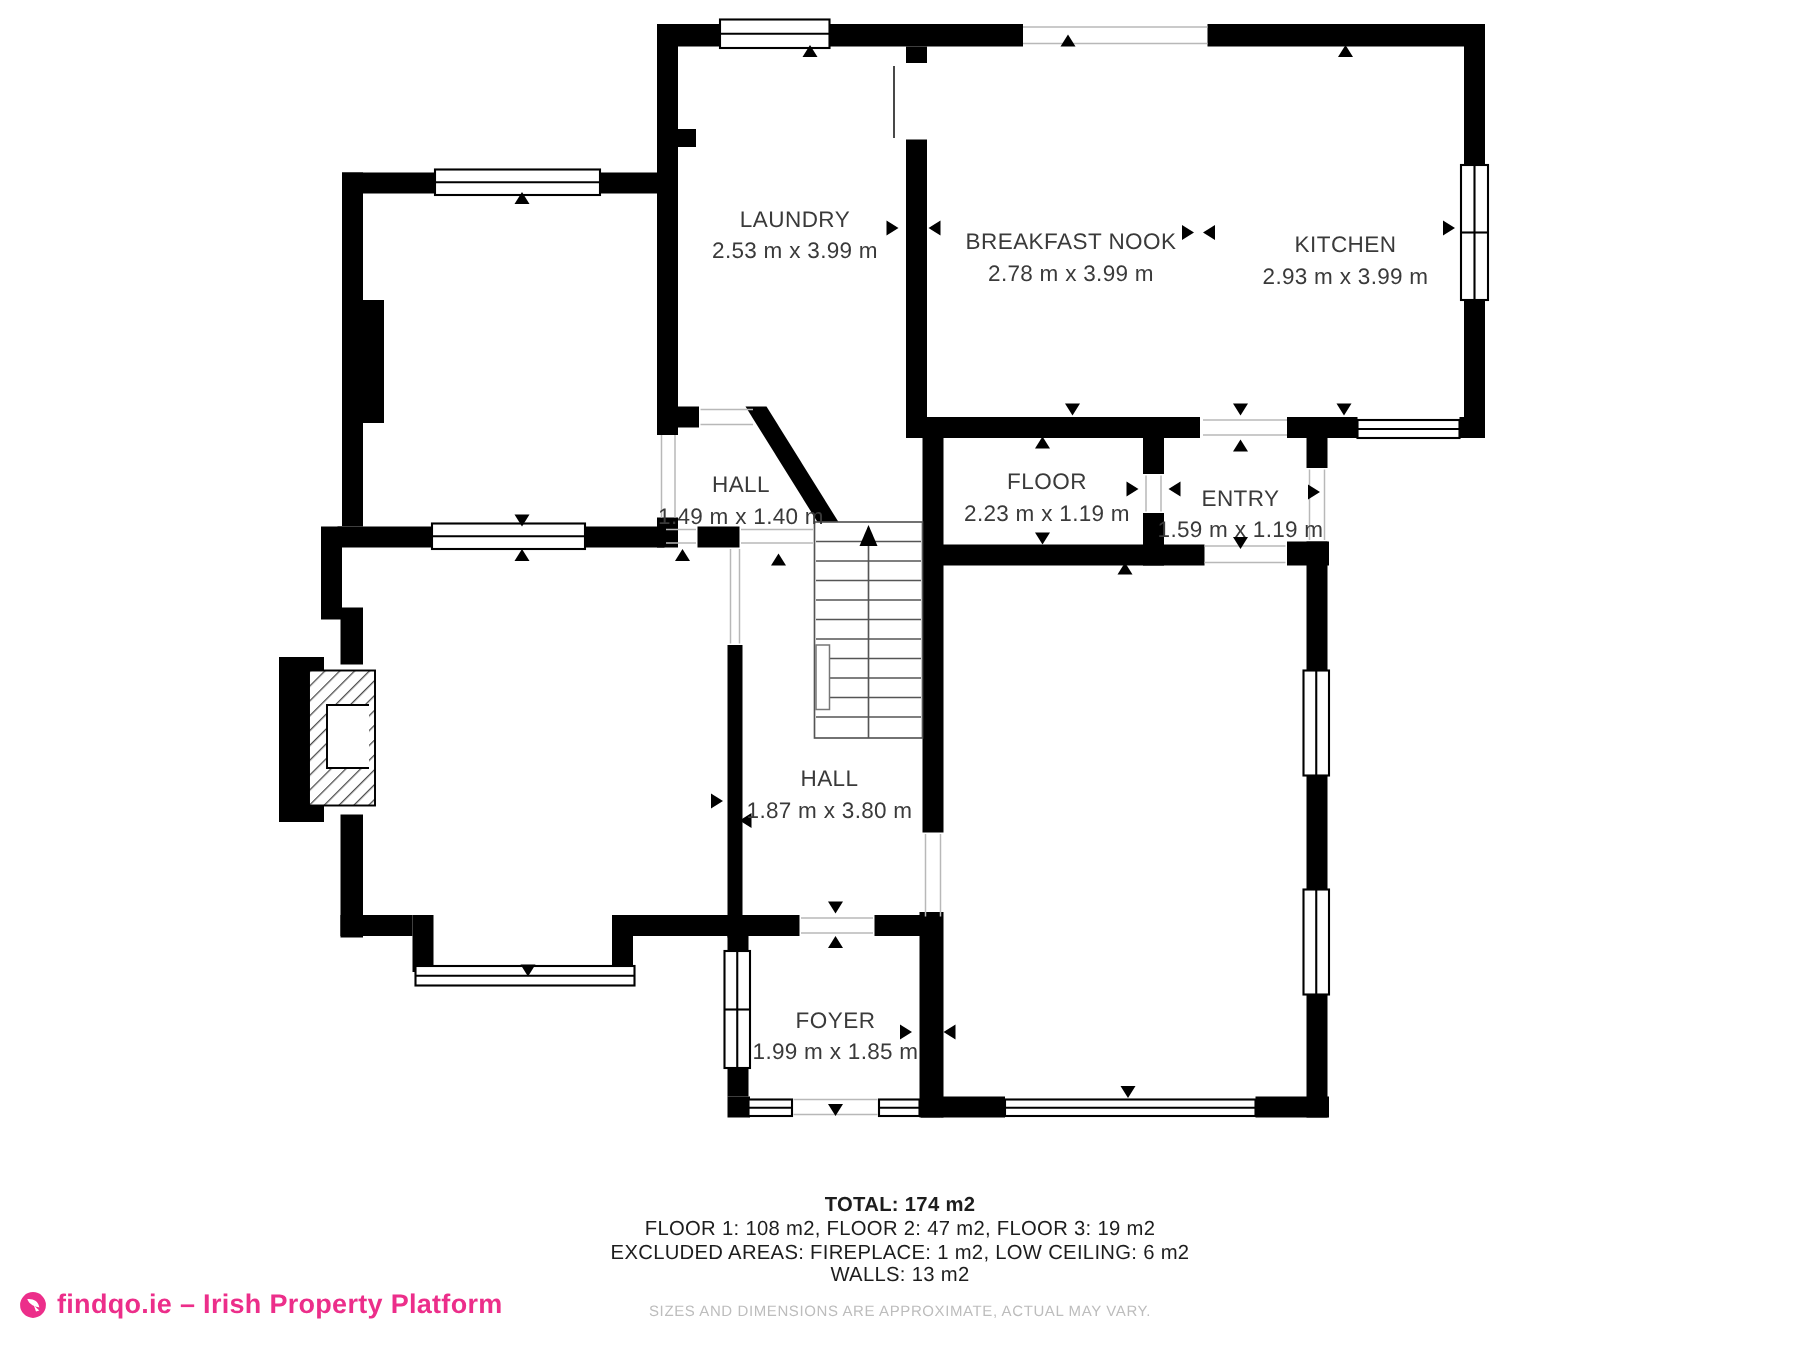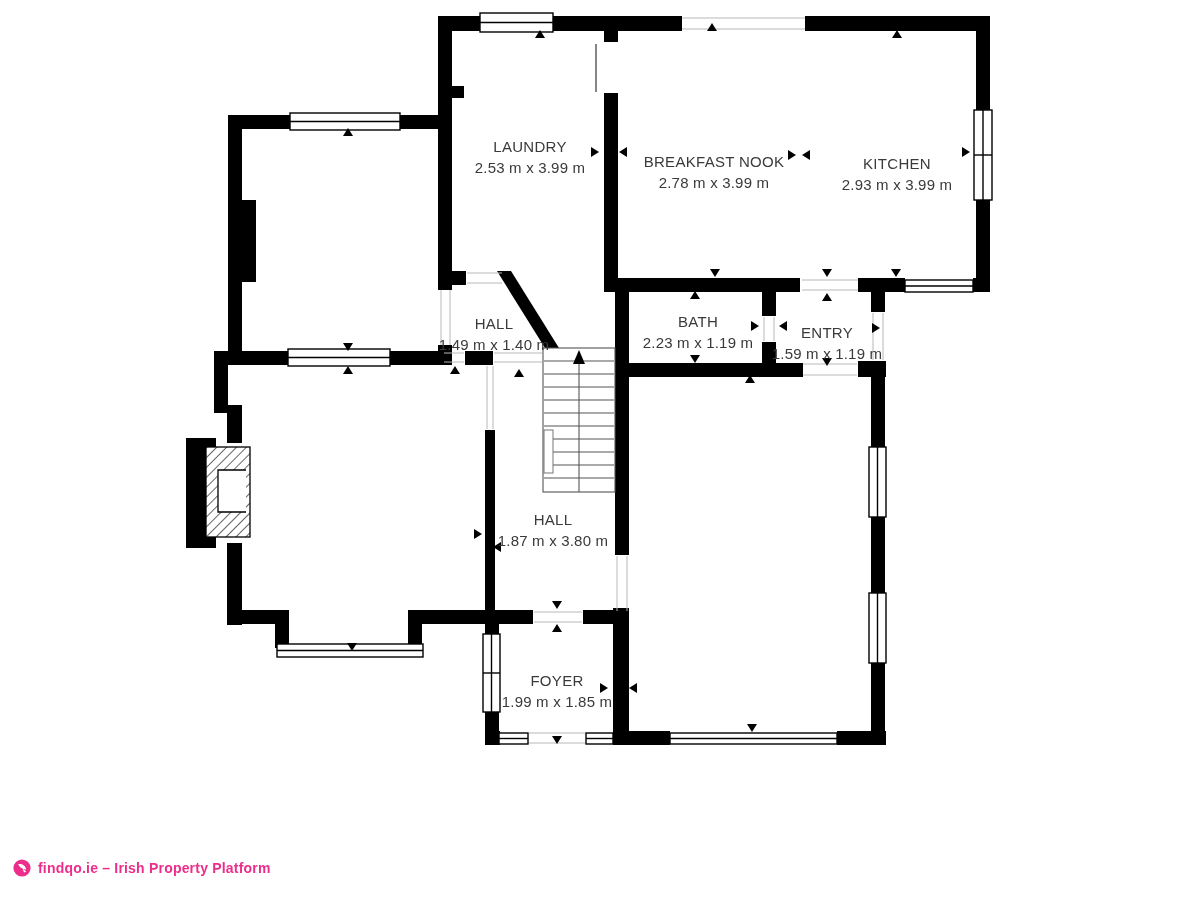--- a/index.html
+++ b/index.html
@@ -7,21 +7,21 @@
          font-family:"Liberation Sans", sans-serif;}
   .plan-svg{position:absolute;left:0;top:0;}
   .room-label{position:absolute;transform:translateX(-50%);text-align:center;
               color:#3a3a3a;font-size:15px;line-height:21px;letter-spacing:.3px;white-space:nowrap;}
   .room-label .dims{letter-spacing:.2px;}
   .summary{position:absolute;left:0;top:795px;width:1200px;text-align:center;color:#1d1d1d;
            font-size:13.5px;line-height:15.8px;letter-spacing:.2px;}
   .summary .total{font-weight:bold;}
   .summary .disclaimer{margin-top:9px;font-size:10px;color:#bdbdbd;letter-spacing:.4px;}
   .footer-brand{position:absolute;left:13px;top:859px;display:flex;align-items:center;gap:7px;}
-  .footer-brand .brand-text{color:#EC2E8A;font-size:14px;font-weight:600;letter-spacing:.2px;}
+  .footer-brand .brand-text{color:#EC2E8A;font-size:18px;font-weight:600;letter-spacing:.2px;}
   .brand-icon{width:18px;height:18px;display:block;}
 </style>
 </head>
 <body>
 
 <div class="stage">
 
   <svg class="plan-svg" id="plan-svg" width="1200" height="900" viewBox="0 0 1200 900">
     <defs>
       <pattern id="hatch" patternUnits="userSpaceOnUse" width="7" height="7" patternTransform="rotate(45)">
@@ -216,36 +216,43 @@
   </div>
   <div class="room-label" style="left:897px;top:153px">
     <div>KITCHEN</div>
     <div class="dims">2.93 m x 3.99 m</div>
   </div>
   <div class="room-label" style="left:494px;top:313px">
     <div>HALL</div>
     <div class="dims">1.49 m x 1.40 m</div>
   </div>
   <div class="room-label" style="left:698px;top:311px">
-    <div>BATH</div>
+    <div>FLOOR</div>
     <div class="dims">2.23 m x 1.19 m</div>
   </div>
   <div class="room-label" style="left:827px;top:322px">
     <div>ENTRY</div>
     <div class="dims">1.59 m x 1.19 m</div>
   </div>
   <div class="room-label" style="left:553px;top:509px">
     <div>HALL</div>
     <div class="dims">1.87 m x 3.80 m</div>
   </div>
   <div class="room-label" style="left:557px;top:670px">
     <div>FOYER</div>
     <div class="dims">1.99 m x 1.85 m</div>
   </div>
 
+  <div class="summary">
+    <div class="total">TOTAL: 174 m2</div>
+    <div>FLOOR 1: 108 m2, FLOOR 2: 47 m2, FLOOR 3: 19 m2</div>
+    <div>EXCLUDED AREAS: FIREPLACE: 1 m2, LOW CEILING: 6 m2</div>
+    <div>WALLS: 13 m2</div>
+    <div class="disclaimer">SIZES AND DIMENSIONS ARE APPROXIMATE, ACTUAL MAY VARY.</div>
+  </div>
 
   <div class="footer-brand">
     <svg class="brand-icon" viewBox="0 0 18 18">
       <circle cx="9" cy="9" r="8.6" fill="#EC2E8A"></circle>
       <path d="M5.2 5.0 C 9.2 4.6 12.6 6.4 13.2 10.6 C 10.6 10.2 6.4 8.9 5.2 5.0 Z" fill="#ffffff"></path>
       <path d="M9.5 9.2 L 13.2 12.6 L 11.0 13.4 Z" fill="#ffffff"></path>
     </svg>
     <span class="brand-text">findqo.ie – Irish Property Platform</span>
   </div>
 

